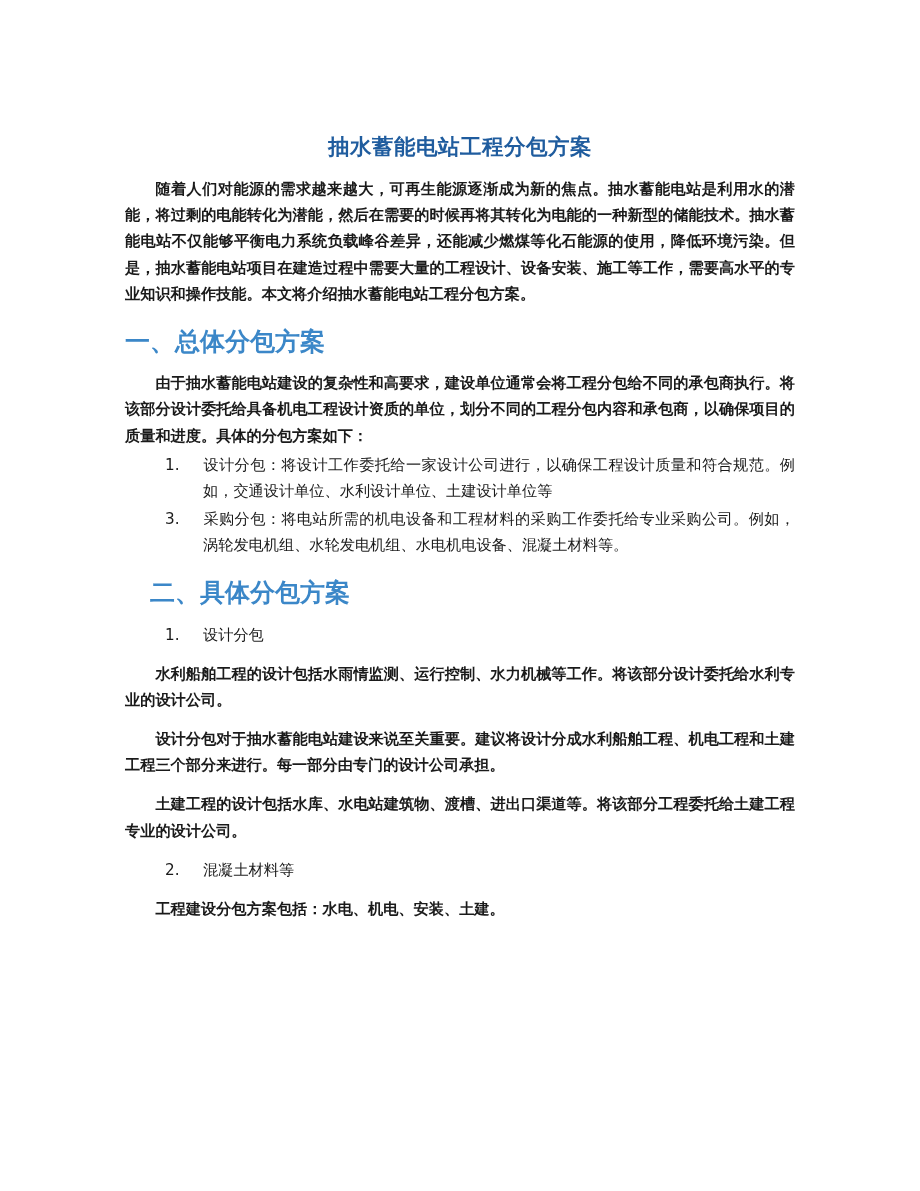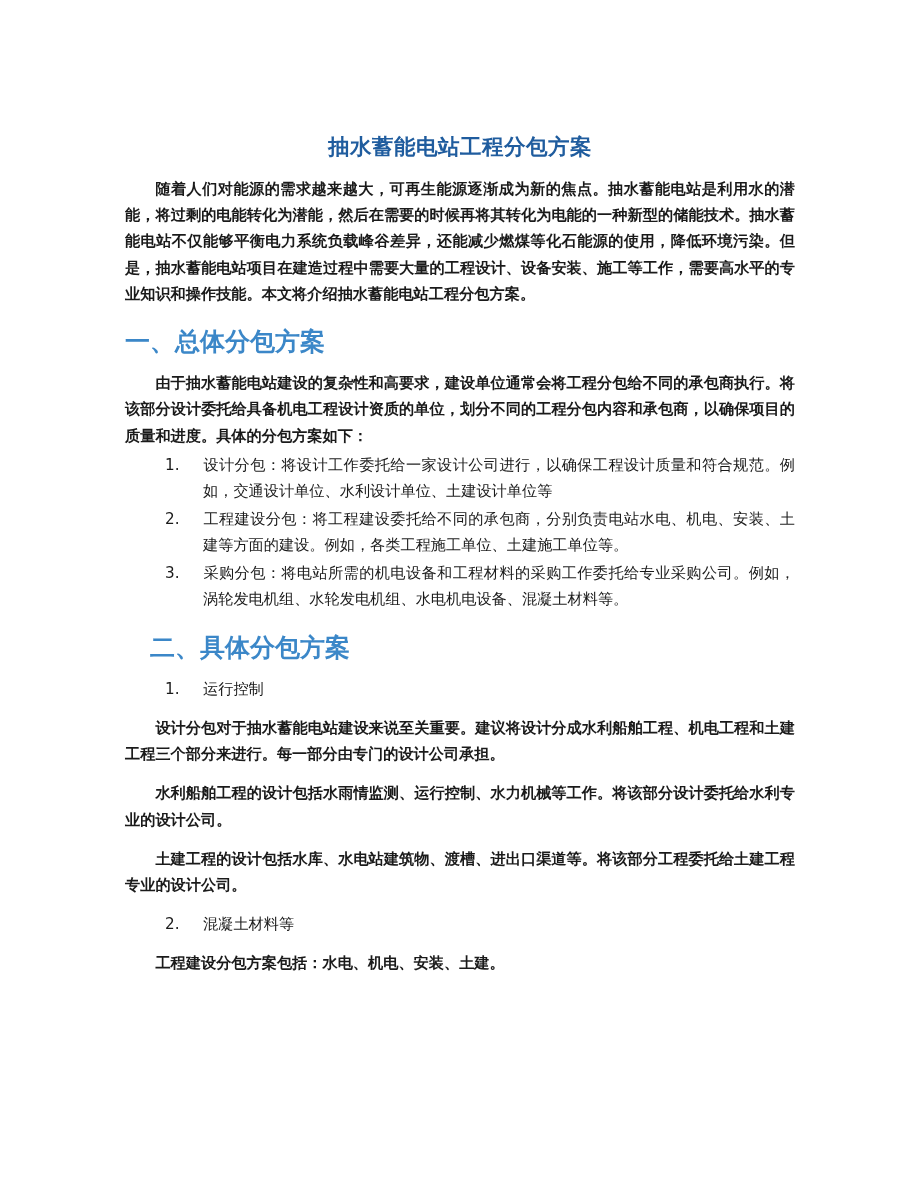--- a/index.html
+++ b/index.html
@@ -103,35 +103,32 @@
 
   <h2 class="section-heading">一、总体分包方案</h2>
 
   <p class="body-text">由于抽水蓄能电站建设的复杂性和高要求，建设单位通常会将工程分包给不同的承包商执行。将该部分设计委托给具备机电工程设计资质的单位，划分不同的工程分包内容和承包商，以确保项目的质量和进度。具体的分包方案如下：</p>
 
   <ol class="sub-list">
     <li>
       <span class="li-inner"><span class="li-num">1.</span><span>设计分包：将设计工作委托给一家设计公司进行，以确保工程设计质量和符合规范。例如，交通设计单位、水利设计单位、土建设计单位等</span></span>
     </li>
     <li>
-      <span class="li-inner"><span class="li-num">2.</span><span>工程建设分包：将工程建设委托给不同的承包商，分别负责电站水电、机电、安装、土建等方面的建设。例如，各类工程施工单位、土建施工单位等。</span></span>
-    </li>
-    <li>
       <span class="li-inner"><span class="li-num">3.</span><span>采购分包：将电站所需的机电设备和工程材料的采购工作委托给专业采购公司。例如，涡轮发电机组、水轮发电机组、水电机电设备、混凝土材料等。</span></span>
     </li>
   </ol>
 
   <h2 class="section-heading indent">二、具体分包方案</h2>
 
   <div class="numbered-label">
-    <span class="num">1.</span><span>运行控制</span>
+    <span class="num">1.</span><span>设计分包</span>
   </div>
 
+  <p class="body-text para-gap">水利船舶工程的设计包括水雨情监测、运行控制、水力机械等工作。将该部分设计委托给水利专业的设计公司。</p>
   <p class="body-text para-gap">设计分包对于抽水蓄能电站建设来说至关重要。建议将设计分成水利船舶工程、机电工程和土建工程三个部分来进行。每一部分由专门的设计公司承担。</p>
-  <p class="body-text para-gap">水利船舶工程的设计包括水雨情监测、运行控制、水力机械等工作。将该部分设计委托给水利专业的设计公司。</p>
   <p class="body-text para-gap">土建工程的设计包括水库、水电站建筑物、渡槽、进出口渠道等。将该部分工程委托给土建工程专业的设计公司。</p>
 
   <div class="numbered-label" style="margin-top:13px">
     <span class="num">2.</span><span>混凝土材料等</span>
   </div>
 
   <p class="body-text para-gap">工程建设分包方案包括：水电、机电、安装、土建。</p>
 
 </div>
 

